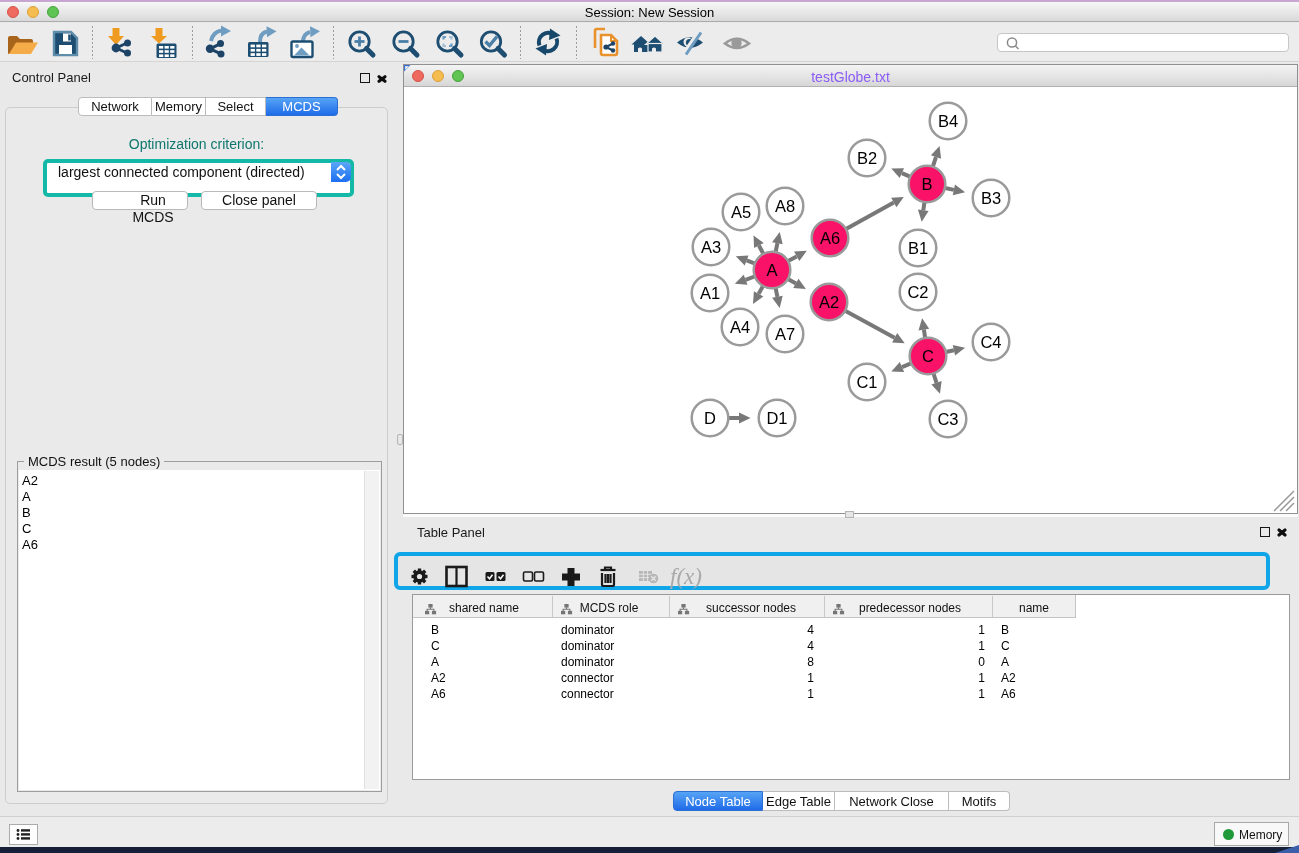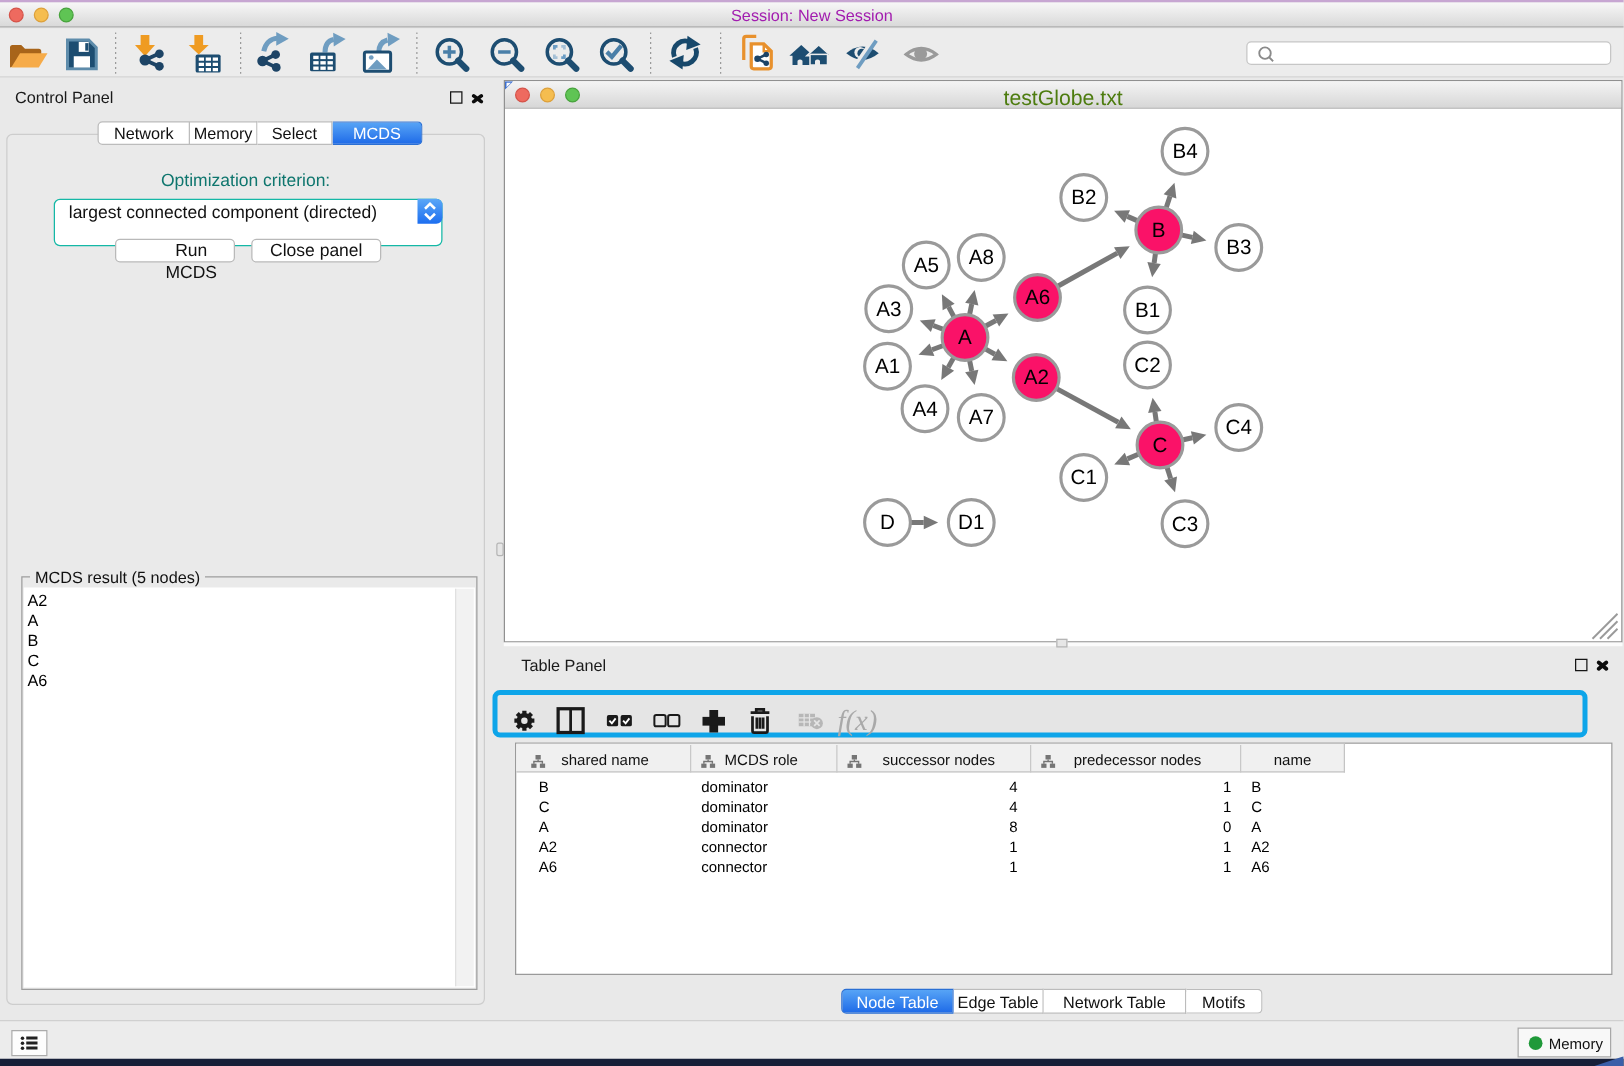--- a/index.html
+++ b/index.html
@@ -4,40 +4,40 @@
 <style>
 * { margin:0; padding:0; box-sizing:border-box; -webkit-font-smoothing:antialiased; }
 html,body { width:1299px; height:853px; overflow:hidden; }
 body { font-family:"Liberation Sans", sans-serif; background:#e9e9e9; position:relative; }
 .abs { position:absolute; }
 
 #purple { left:0; top:0; width:1299px; height:2px; background:#c7a6d2; }
 #titlebar { left:0; top:2px; width:1299px; height:20px;
   background:linear-gradient(#f7f7f7,#d9d9d9); border-bottom:1px solid #ababab; }
 .tl { width:12.5px; height:12.5px; border-radius:50%; top:5.5px; }
-#titletext { left:0; top:5px; width:1299px; text-align:center; font-size:13px; color:#a21caf; }
+#titletext { left:0; top:5px; width:1299px; text-align:center; font-size:13px; color:#000000; }
 #toolbar { left:0; top:23px; width:1299px; height:39px; background:#ececec; border-bottom:1px solid #d4d4d4; }
 .tsep { top:26px; width:1px; height:33px;
   background-image:repeating-linear-gradient(#9a9a9a 0 1.6px, transparent 1.6px 4px); }
 #searchbox { left:997px; top:33px; width:292px; height:19px; background:#fff;
   border:1px solid #c6c6c6; border-radius:4px; }
 
 #cpheader { left:12px; top:70px; font-size:13px; color:#1a1a1a; }
 #cppanel { left:5px; top:107px; width:383px; height:697px; background:#eaeaea;
   border:1px solid #cdcdcd; border-radius:5px; }
 .tabgroup { display:flex; height:19px; font-size:13px; }
 .tab { background:#fff; color:#111; border:1px solid #bcbcbc; border-left:none;
   display:flex; align-items:center; justify-content:center; }
 .tab.first { border-left:1px solid #bcbcbc; border-radius:4px 0 0 4px; }
 .tab.last { border-radius:0 4px 4px 0; }
 .tab.sel { background:linear-gradient(#57a4f6,#1f6be8); color:#fff; border-color:#2a6fd4; }
 #cptabs { left:78px; top:97px; }
 #optlabel { left:5px; top:136px; width:383px; text-align:center; font-size:14px; color:#0f766e; }
 #dropdown { left:43px; top:159px; width:311px; height:38px; background:#fff;
-  border:1px solid #14b8a6; border-radius:5px; font-size:14px; color:#111; line-height:18px; padding-left:11px; }
+  border:4px solid #14b8a6; border-radius:5px; font-size:14px; color:#111; line-height:18px; padding-left:11px; }
 #ddbtn { right:-1px; top:-1px; width:20px; height:20px; border-radius:0 5px 5px 0;
   background:linear-gradient(#5ba7f7,#1c6ef0); position:absolute; }
 .btn { height:19px; background:#fff; border:1px solid #b9b9b9; border-radius:4px;
   font-size:14px; color:#111; text-align:center; line-height:17px; }
 #groupbox { left:17px; top:461px; width:365px; height:331px; border:1px solid #9d9d9d; }
 #grouplabel { left:24px; top:454px; background:#eaeaea; padding:0 4px; font-size:13px; color:#111; }
 #mcdslist { left:19px; top:470px; width:361px; height:320px; background:#fff;
   font-size:13px; color:#000; line-height:16.1px; padding:3px 0 0 3px; }
 #scrolltrack { left:364px; top:471px; width:15px; height:318px; background:#f2f2f2; border-left:1px solid #e0e0e0; }
 
@@ -45,21 +45,21 @@
 #listbtn { left:9px; top:824px; width:29px; height:21px; background:#fdfdfd; border:1px solid #ababab; }
 #membtn { left:1214px; top:822px; width:75px; height:24px; background:#f8f8f8; border:1px solid #a8a8a8;
   font-size:12px; color:#111; }
 #darkstrip { left:0; top:847px; width:1299px; height:6px; background:#161f38; }
 
 #netframe { left:403px; top:64px; width:895px; height:450px; background:#fff;
   border:1px solid #909090; }
 #nettitle { left:0; top:0; width:893px; height:22px;
   background:linear-gradient(#f4f4f4,#d7d7d7); border-bottom:1px solid #b0b0b0; }
 .tl2 { width:12px; height:12px; border-radius:50%; top:5px; }
-#nettitletext { left:0; top:4px; width:893px; text-align:center; font-size:17px; color:#4d7c0f; }
+#nettitletext { left:0; top:4px; width:893px; text-align:center; font-size:14px; color:#8b5cf6; }
 
 #tpheader { left:417px; top:525px; font-size:13px; color:#1a1a1a; }
 #tptoolbar { left:394px; top:552px; width:876px; height:38px; background:#e5e5e5;
   border:4px solid #0ea5e9; border-radius:6px; }
 #tablebox { left:412px; top:594px; width:878px; height:186px; background:#fff; border:1px solid #9a9a9a; }
 #thead { left:0; top:0; width:663px; height:23px; background:#f0f0f0;
   border-bottom:1px solid #c4c4c4; border-right:1px solid #c4c4c4; font-size:12px; color:#111; }
 #tabletabs { left:673px; top:791px; }
 </style>
 </head>
@@ -233,21 +233,21 @@
  <div class="tab sel last" style="width:72px">MCDS</div>
 </div>
 <div class="abs" id="optlabel">Optimization criterion:</div>
 <div class="abs" id="dropdown">largest connected component (directed)
  <div id="ddbtn"><svg width="20" height="20" viewBox="0 0 20 20">
         <path d="M6,8 L10,4 L14,8" fill="none" stroke="#fff" stroke-width="2"></path>
         <path d="M6,12 L10,16 L14,12" fill="none" stroke="#fff" stroke-width="2"></path>
       </svg></div>
 </div>
 <div class="abs btn" style="left:92px;top:191px;width:96px;padding-left:26px;">Run MCDS</div>
-<div class="abs btn" style="left:201px;top:191px;width:104px;">Close panel</div>
+<div class="abs btn" style="left:201px;top:191px;width:116px;">Close panel</div>
 <div class="abs" id="groupbox"></div>
 <div class="abs" id="grouplabel">MCDS result (5 nodes)</div>
 <div class="abs" id="mcdslist">A2<br>A<br>B<br>C<br>A6</div>
 <div class="abs" id="scrolltrack"></div>
 
 <div class="abs" id="statusbar"></div>
 <div class="abs" id="listbtn">
  <svg width="27" height="19" viewBox="0 0 27 19">
   <g fill="#222">
         <circle cx="8" cy="5.5" r="1.4"></circle>
@@ -507,15 +507,15 @@
         <text x="560" y="696.9">connector</text>
         <text x="813" y="696.9" text-anchor="end">1</text>
         <text x="984" y="696.9" text-anchor="end">1</text>
         <text x="1000" y="696.9">A6</text>
   </g>
  </svg>
 </div>
 <div class="abs tabgroup" id="tabletabs" style="height:20px">
  <div class="tab first sel" style="width:90px">Node Table</div>
  <div class="tab" style="width:72px">Edge Table</div>
- <div class="tab" style="width:114px">Network Table</div>
+ <div class="tab" style="width:114px">Network Close</div>
  <div class="tab last" style="width:61px">Motifs</div>
 </div>
 
 </body></html>

